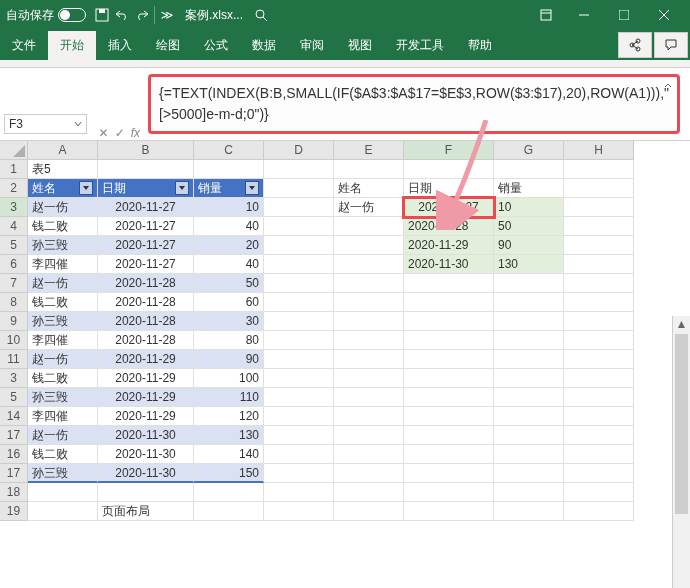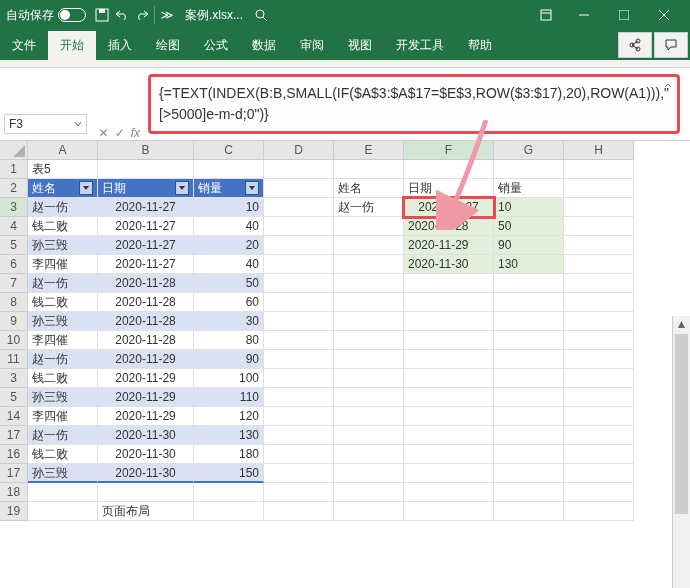--- a/index.html
+++ b/index.html
@@ -423,21 +423,21 @@
       <div class="cell alt-row ct" style="left: 70px; top: 228px; width: 96px;">2020-11-29</div>
       <div class="cell alt-row rt" style="left: 166px; top: 228px; width: 70px;">110</div>
       <div class="cell base-row" style="left: 0px; top: 247px; width: 70px;">李四催</div>
       <div class="cell base-row ct" style="left: 70px; top: 247px; width: 96px;">2020-11-29</div>
       <div class="cell base-row rt" style="left: 166px; top: 247px; width: 70px;">120</div>
       <div class="cell alt-row" style="left: 0px; top: 266px; width: 70px;">赵一伤</div>
       <div class="cell alt-row ct" style="left: 70px; top: 266px; width: 96px;">2020-11-30</div>
       <div class="cell alt-row rt" style="left: 166px; top: 266px; width: 70px;">130</div>
       <div class="cell base-row" style="left: 0px; top: 285px; width: 70px;">钱二败</div>
       <div class="cell base-row ct" style="left: 70px; top: 285px; width: 96px;">2020-11-30</div>
-      <div class="cell base-row rt" style="left: 166px; top: 285px; width: 70px;">180</div>
+      <div class="cell base-row rt" style="left: 166px; top: 285px; width: 70px;">140</div>
       <div class="cell alt-row" style="left: 0px; top: 304px; width: 70px;;border-bottom:2px solid #4472C4">孙三毁</div>
       <div class="cell alt-row ct" style="left: 70px; top: 304px; width: 96px;;border-bottom:2px solid #4472C4">2020-11-30</div>
       <div class="cell alt-row rt" style="left: 166px; top: 304px; width: 70px;;border-bottom:2px solid #4472C4">150</div>
       <div class="cell " style="left: 70px; top: 342px; width: 96px;">页面布局</div>
       <div class="cell " style="left: 306px; top: 19px; width: 70px;">姓名</div>
       <div class="cell " style="left: 376px; top: 19px; width: 90px;">日期</div>
       <div class="cell " style="left: 466px; top: 19px; width: 70px;">销量</div>
       <div class="cell " style="left: 306px; top: 38px; width: 70px;">赵一伤</div>
       <div class="cell highlight active-hl ct" style="left: 376px; top: 38px; width: 90px;">2020-11-27</div>
       <div class="cell highlight" style="left: 466px; top: 38px; width: 70px;">10</div>

